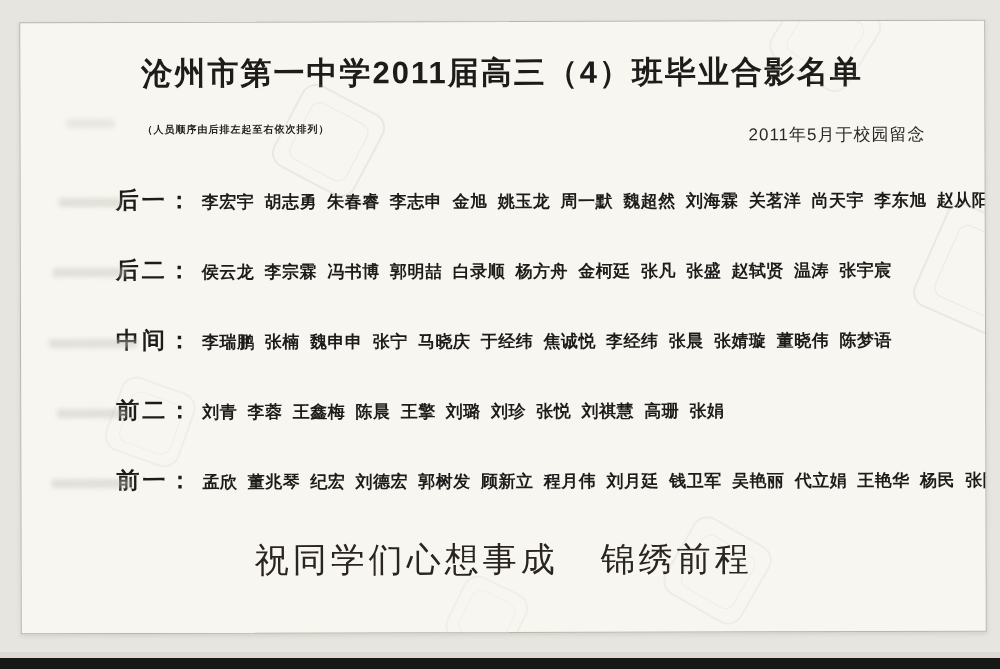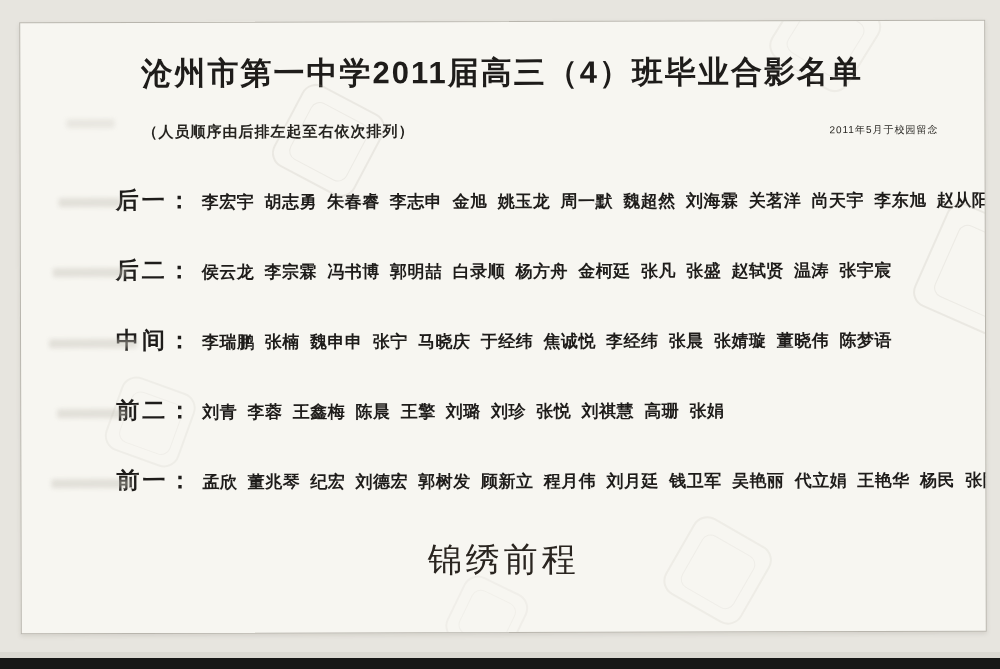--- a/index.html
+++ b/index.html
@@ -45,26 +45,26 @@
     white-space: nowrap;
   }
 
   .note-row {
     position: absolute;
     left: 0; right: 0; top: 100px;
     height: 22px;
   }
   .note-left {
     position: absolute; left: 122px; top: 0;
-    font-size: 15px; font-weight: bold; color: #25231f;
+    font-size: 10px; font-weight: bold; color: #25231f;
     letter-spacing: 1px;
   }
   .note-right {
-    position: absolute; right: 46px; top: 2px;
-    font-size: 10px; color: #2a2824;
+    position: absolute; right: 59px; top: 2px;
+    font-size: 17px; color: #2a2824;
     letter-spacing: 1px;
   }
 
   .name-row {
     position: absolute;
     left: 95px; right: 20px;
     display: flex;
     align-items: baseline;
     white-space: nowrap;
     color: #1e1c1a;
@@ -172,20 +172,21 @@
       <span class="row-label">前二：</span>
       <span class="row-names">刘青 李蓉 王鑫梅 陈晨 王擎 刘璐 刘珍 张悦 刘祺慧 高珊 张娟</span>
     </div>
 
     <div class="name-row row-5">
       <span class="row-label">前一：</span>
       <span class="row-names">孟欣 董兆琴 纪宏 刘德宏 郭树发 顾新立 程月伟 刘月廷 钱卫军 吴艳丽 代立娟 王艳华 杨民 张阳</span>
     </div>
 
     <div class="blessing">
+      <span>祝同学们心想事成</span>
       <span>锦绣前程</span>
     </div>
 
     <div class="ghost g1"></div>
     <div class="ghost g2"></div>
     <div class="ghost g3"></div>
     <div class="ghost g4"></div>
     <div class="ghost g5"></div>
     <div class="ghost g6"></div>
 

